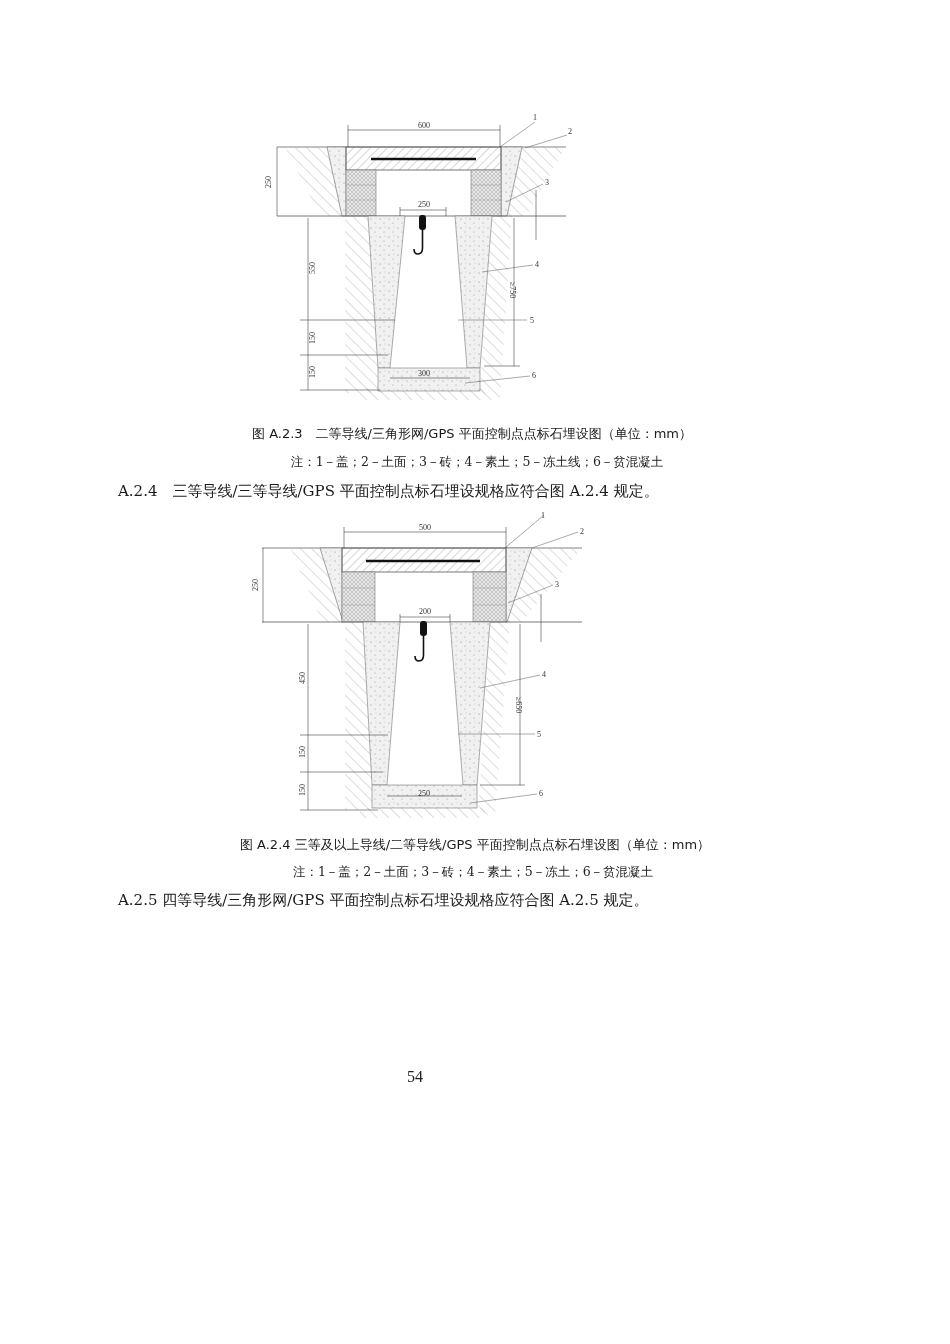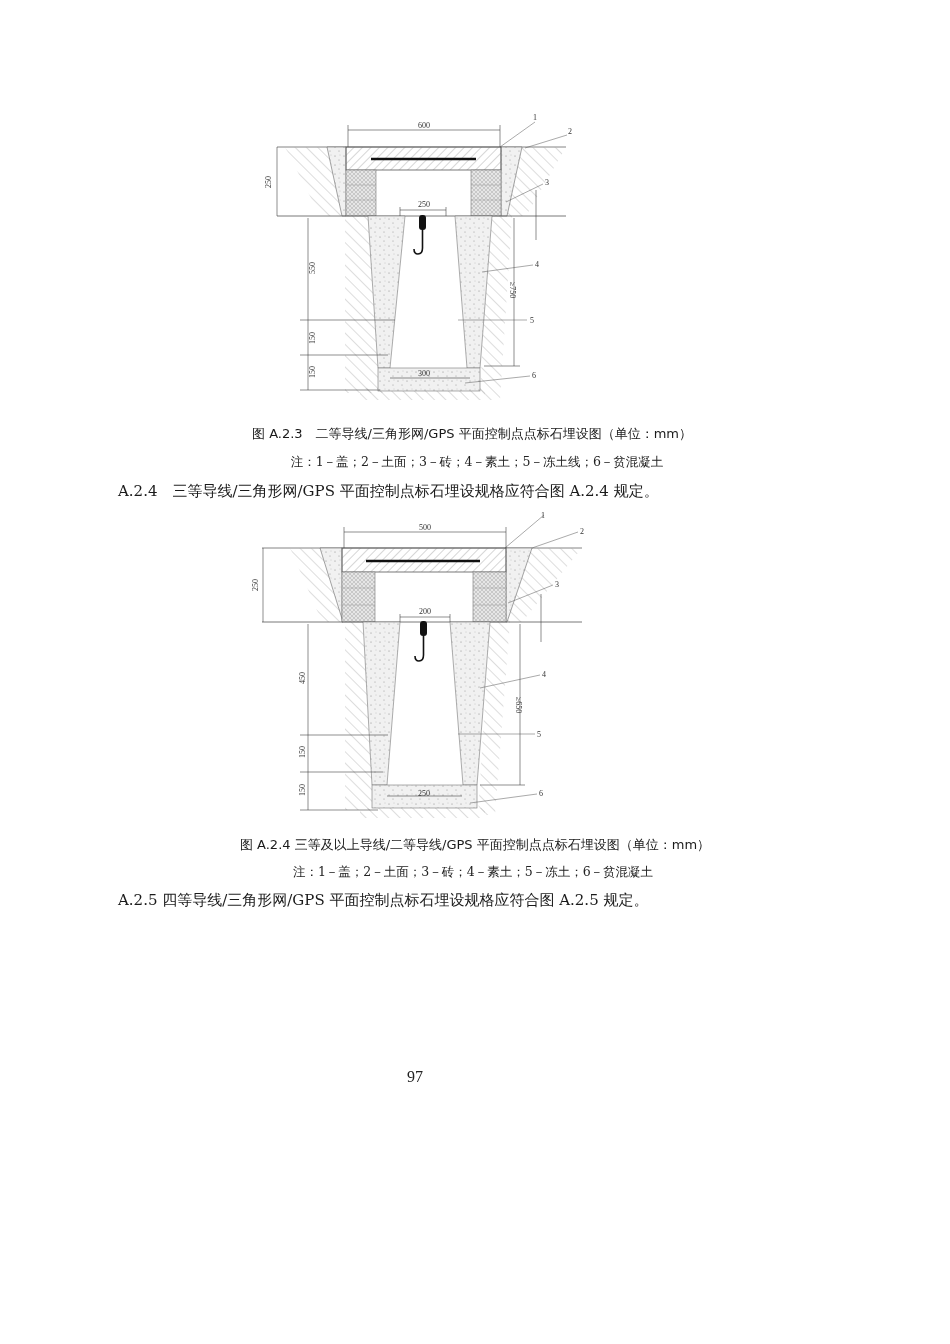--- a/index.html
+++ b/index.html
@@ -108,21 +108,21 @@
     <text x="568" y="134">2</text>
     <text x="545" y="185">3</text>
     <text x="535" y="267">4</text>
     <text x="530" y="323">5</text>
     <text x="532" y="378">6</text>
   </g>
 </svg>
 
 <div class="caption" style="top:425px;left:-3px;">图 A.2.3　二等导线/三角形网/GPS 平面控制点点标石埋设图（单位：mm）</div>
 <div class="note" style="top:454px;left:2px;">注：1－盖；2－土面；3－砖；4－素土；5－冻土线；6－贫混凝土</div>
-<div class="para" style="left:118px;top:482px;">A.2.4　三等导线/三角形网/GPS 平面控制点标石埋设规格应符合图 A.2.4 规定。</div>
+<div class="para" style="left:118px;top:482px;">A.2.4　三等导线/三等导线/GPS 平面控制点标石埋设规格应符合图 A.2.4 规定。</div>
 
 <svg class="fig" style="left:0;top:500px;" width="950" height="330" viewBox="0 500 950 330">
   <g>
     <line x1="262" y1="548" x2="582" y2="548" stroke="#666" stroke-width="0.8"></line>
     <polygon points="290,548 320,548 343,622 322,622" fill="url(#soil)"></polygon>
     <polygon points="525,548 582,548 522,622 505,622" fill="url(#soil)"></polygon>
     <polygon points="345,622 365,622 378,810 345,810" fill="url(#soil)"></polygon>
     <polygon points="490,622 510,622 495,815 478,815" fill="url(#soil)"></polygon>
     <rect x="360" y="808" width="125" height="10" fill="url(#soil)"></rect>
   </g>
@@ -189,13 +189,13 @@
     <text x="542" y="677">4</text>
     <text x="537" y="737">5</text>
     <text x="539" y="796">6</text>
   </g>
 </svg>
 
 <div class="caption" style="top:836px;">图 A.2.4 三等及以上导线/二等导线/GPS 平面控制点点标石埋设图（单位：mm）</div>
 <div class="note" style="top:864px;left:-2px;">注：1－盖；2－土面；3－砖；4－素土；5－冻土；6－贫混凝土</div>
 <div class="para" style="left:118px;top:891px;">A.2.5  四等导线/三角形网/GPS 平面控制点标石埋设规格应符合图 A.2.5 规定。</div>
 
-<div class="pagenum">97</div>
+<div class="pagenum">54</div>
 
 </body></html>

